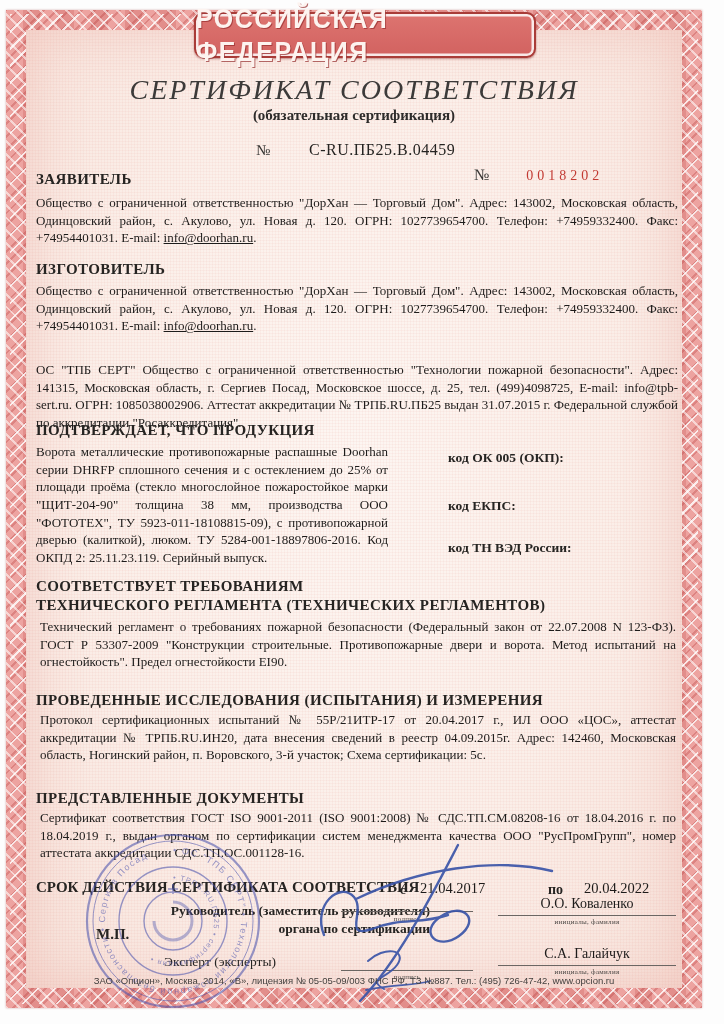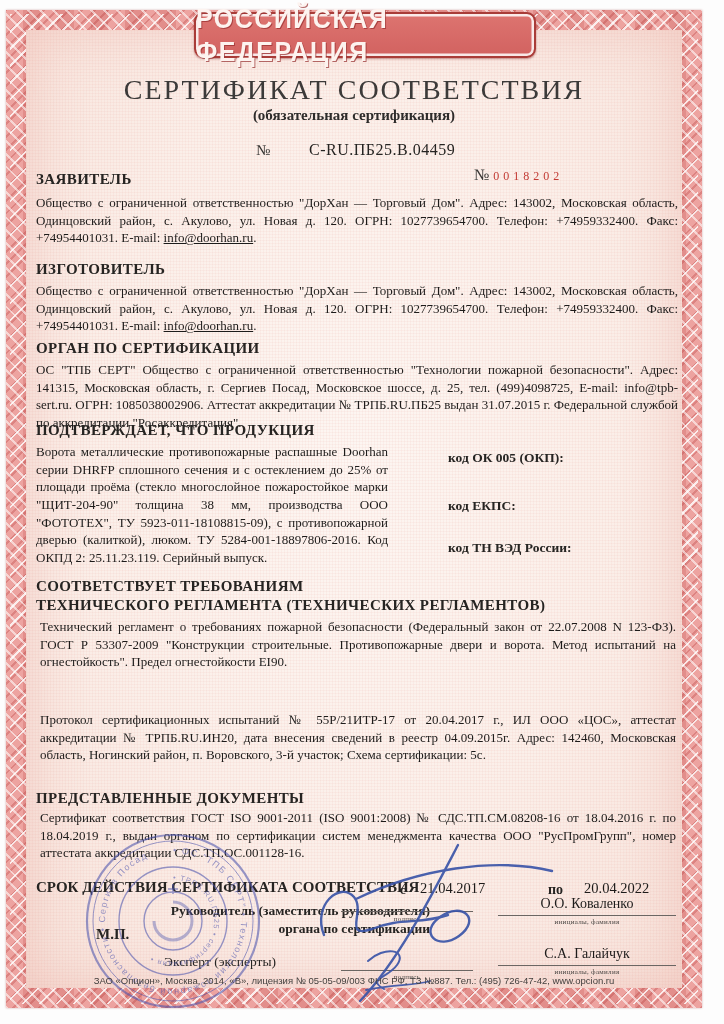--- a/index.html
+++ b/index.html
@@ -39,27 +39,27 @@
     border:2px solid #a93c38; border-radius:9px;
     box-shadow: inset 0 0 0 2.5px rgba(255,255,255,0.85), 0 1px 2px rgba(140,40,40,.5);
     display:flex; align-items:center; justify-content:center;
   }
   .banner span {
     font-family:"Liberation Sans", sans-serif; font-weight:bold; font-size:25px;
     color:#fdf3ef; letter-spacing:1.5px; text-shadow:1px 1px 0 rgba(150,45,45,.7);
     transform:scaleY(1.12);
   }
   .title { position:absolute; left:0; top:64px; width:100%; text-align:center;
-           font-size:28px; color:#3c3a39; letter-spacing:2px; }
+           font-size:28px; color:#3c3a39; letter-spacing:2px;font-style:italic; }
   .subtitle { position:absolute; left:0; top:97px; width:100%; text-align:center;
               font-size:15px; font-weight:bold; color:#2e2c2b; }
   .certno-label { position:absolute; left:250px; top:132px; font-size:15px; color:#33312f; }
   .certno-value { position:absolute; left:303px; top:131px; font-size:16px; color:#262422; letter-spacing:.5px; }
   .blankno { position:absolute; left:468px; top:156px; font-size:16px; color:#3a3836; }
-  .blankno b { font-weight:normal; font-size:12px; color:#c23a33; letter-spacing:4px; }
+  .blankno b { font-weight:normal; font-size:14px; color:#c23a33; letter-spacing:4px;margin-left:33px; }
 
   
   .h { position:absolute; font-size:15px; font-weight:bold; color:#262422; letter-spacing:.4px; }
   .p { position:absolute; font-size:13px; line-height:1.36; color:#1d1b1a;
        text-align:justify; }
   .email { text-decoration:underline; }
 
   .codes-label { position:absolute; font-size:13.5px; font-weight:bold; color:#262422;margin-left:28px; }
 
   
@@ -100,33 +100,33 @@
     <span class="certno-label">№</span>
     <span class="certno-value">C-RU.ПБ25.В.04459</span>
 
     <div class="h" style="left:30px; top:161px;">ЗАЯВИТЕЛЬ</div>
     <div class="blankno"><span>№</span> <b>0018202</b></div>
     <p class="p" style="left:30px; top:184px; width:642px;"><span>Общество с ограниченной ответственностью "ДорХан — Торговый Дом". Адрес: 143002, Московская область, Одинцовский район, с. Акулово, ул. Новая д. 120. ОГРН: 1027739654700. Телефон: +74959332400. Факс: +74954401031. E-mail: </span><span class="email">info@doorhan.ru</span><span>.</span></p>
 
     <div class="h" style="left:30px; top:251px;">ИЗГОТОВИТЕЛЬ</div>
     <p class="p" style="left:30px; top:272px; width:642px;"><span>Общество с ограниченной ответственностью "ДорХан — Торговый Дом". Адрес: 143002, Московская область, Одинцовский район, с. Акулово, ул. Новая д. 120. ОГРН: 1027739654700. Телефон: +74959332400. Факс: +74954401031. E-mail: </span><span class="email">info@doorhan.ru</span><span>.</span></p>
 
-    <div class="h" style="left:30px; top:330px;">ОРГАН ПО СЕРТИФИКАЦИИ</div>
     <p class="p" style="left:30px; top:351px; width:642px;">ОС "ТПБ СЕРТ" Общество с ограниченной ответственностью "Технологии пожарной безопасности". Адрес: 141315, Московская область, г. Сергиев Посад, Московское шоссе, д. 25, тел. (499)4098725, E-mail: info@tpb-sert.ru. ОГРН: 1085038002906. Аттестат аккредитации № ТРПБ.RU.ПБ25 выдан 31.07.2015 г. Федеральной службой по аккредитации "Росаккредитация".</p>
 
     <div class="h" style="left:30px; top:412px;">ПОДТВЕРЖДАЕТ, ЧТО ПРОДУКЦИЯ</div>
     <p class="p" style="left:30px; top:433px; width:352px;">Ворота металлические противопожарные распашные Doorhan серии DHRFP сплошного сечения и с остеклением до 25% от площади проёма (стекло многослойное пожаростойкое марки "ЩИТ-204-90" толщина 38 мм, производства ООО "ФОТОТЕХ", ТУ 5923-011-18108815-09), с противопожарной дверью (калиткой), люком. ТУ 5284-001-18897806-2016. Код ОКПД 2: 25.11.23.119. Серийный выпуск.</p>
     <div class="codes-label" style="left:414px; top:440px;">код ОК 005 (ОКП):</div>
     <div class="codes-label" style="left:414px; top:488px;text-align:center;">код ЕКПС:</div>
     <div class="codes-label" style="left:414px; top:530px;">код ТН ВЭД России:</div>
 
     <div class="h" style="left:30px; top:568px;">СООТВЕТСТВУЕТ ТРЕБОВАНИЯМ</div>
     <div class="h" style="left:30px; top:587px;">ТЕХНИЧЕСКОГО РЕГЛАМЕНТА (ТЕХНИЧЕСКИХ РЕГЛАМЕНТОВ)</div>
     <p class="p" style="left:34px; top:608px; width:636px;">Технический регламент о требованиях пожарной безопасности (Федеральный закон от 22.07.2008 N 123-ФЗ). ГОСТ Р 53307-2009 "Конструкции строительные. Противопожарные двери и ворота. Метод испытаний на огнестойкость". Предел огнестойкости EI90.</p>
 
+    <div class="h" style="left:30px; top:682px;">ПРОВЕДЕННЫЕ ИССЛЕДОВАНИЯ (ИСПЫТАНИЯ) И ИЗМЕРЕНИЯ</div>
     <p class="p" style="left:34px; top:701px; width:636px;">Протокол сертификационных испытаний № 55Р/21ИТР-17 от 20.04.2017 г., ИЛ ООО «ЦОС», аттестат аккредитации № ТРПБ.RU.ИН20, дата внесения сведений в реестр 04.09.2015г. Адрес: 142460, Московская область, Ногинский район, п. Воровского, 3-й участок; Схема сертификации: 5с.</p>
 
     <div class="h" style="left:30px; top:780px;">ПРЕДСТАВЛЕННЫЕ ДОКУМЕНТЫ</div>
     <p class="p" style="left:34px; top:799px; width:636px;">Сертификат соответствия ГОСТ ISO 9001-2011 (ISO 9001:2008) № СДС.ТП.СМ.08208-16 от 18.04.2016 г. по 18.04.2019 г., выдан органом по сертификации систем менеджмента качества ООО "РусПромГрупп", номер аттестата аккредитации СДС.ТП.ОС.001128-16.</p>
 
     <div class="validity-h">СРОК ДЕЙСТВИЯ СЕРТИФИКАТА СООТВЕТСТВИЯ</div>
     <span class="v-from">с</span>
     <span class="v-date1">21.04.2017</span>
     <span class="v-to">по</span>
     <span class="v-date2">20.04.2022</span>

